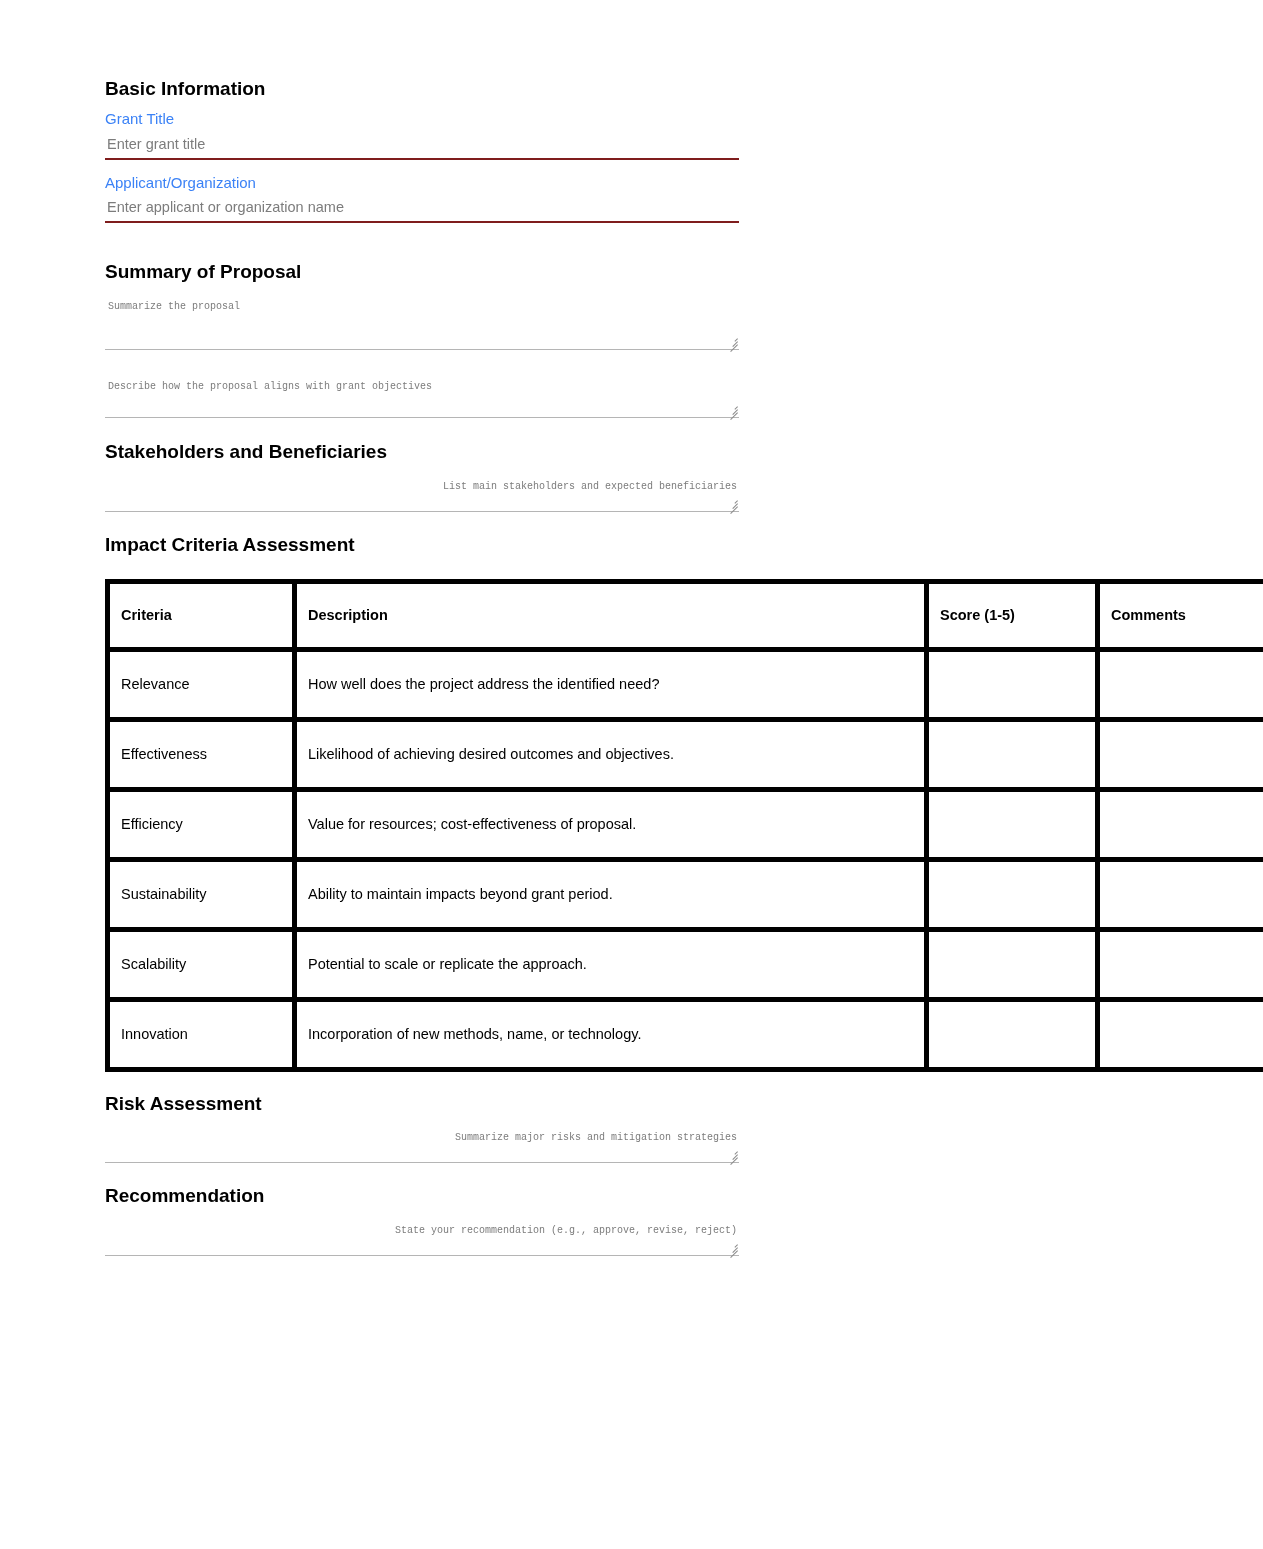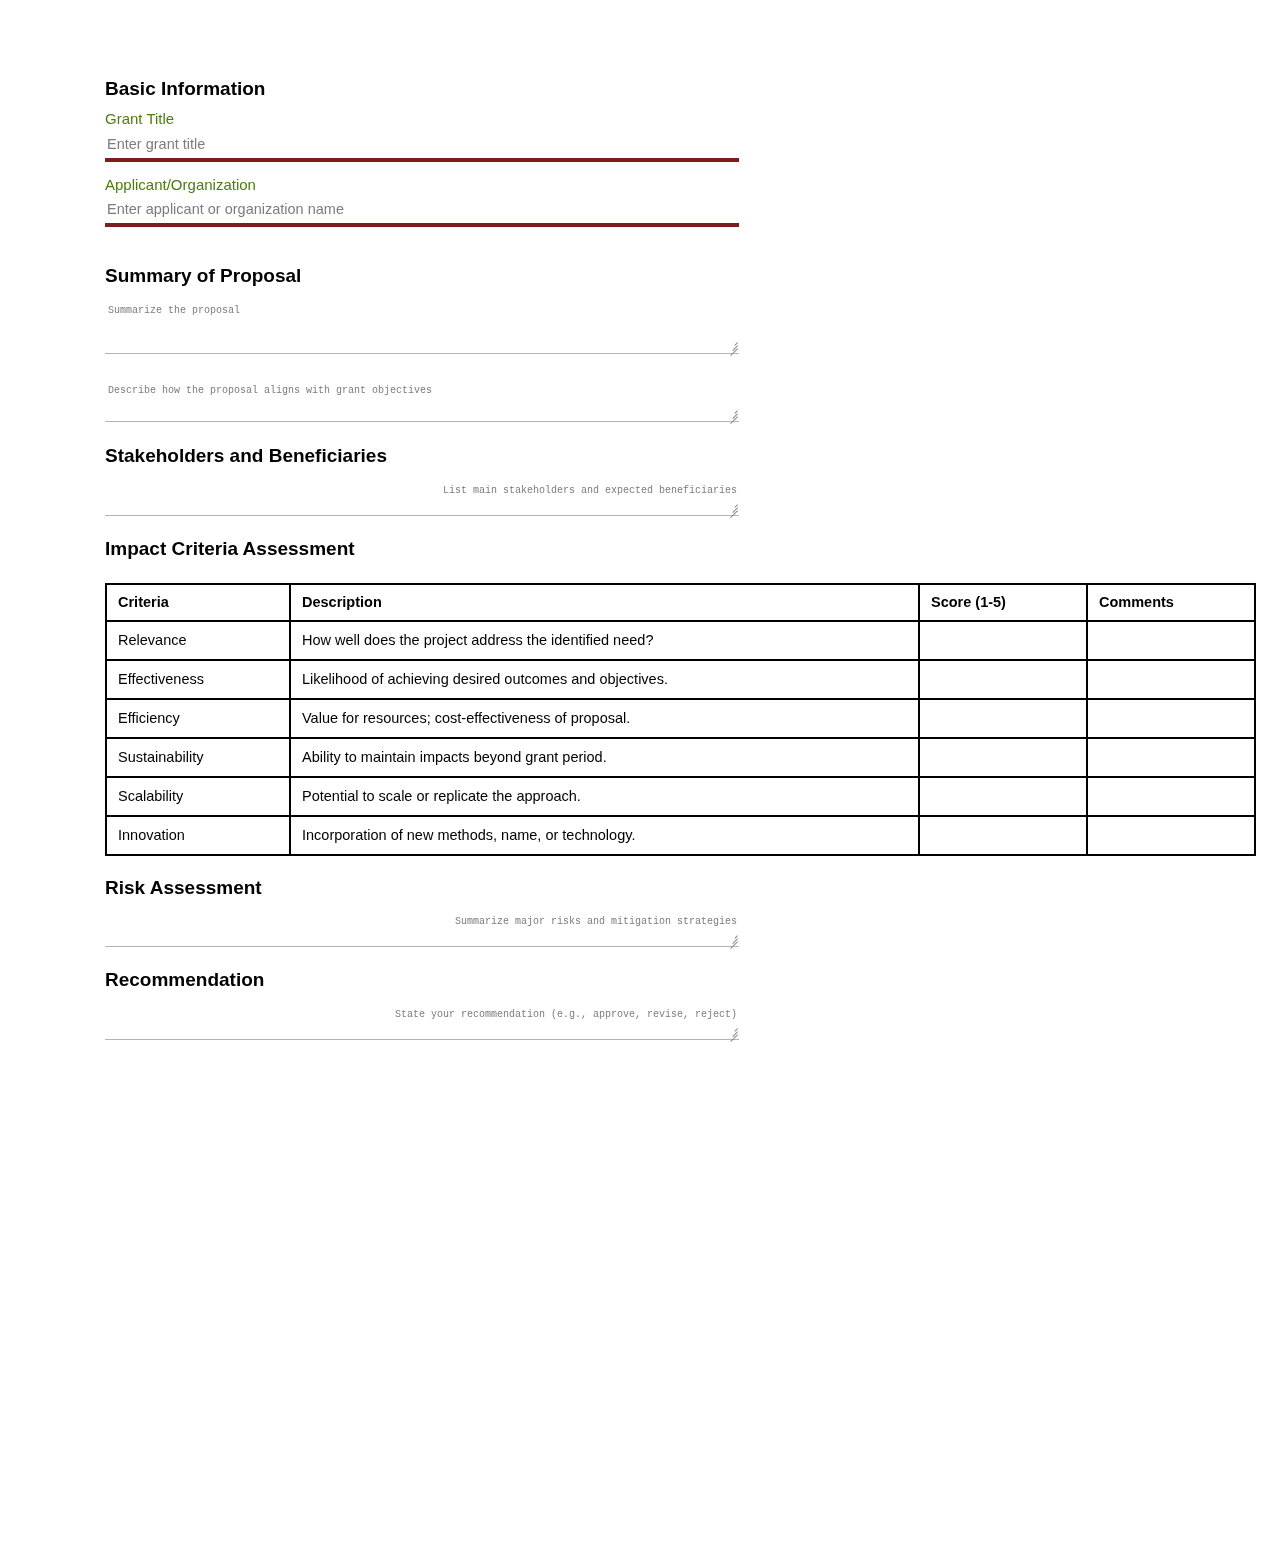--- a/index.html
+++ b/index.html
@@ -37,30 +37,30 @@
   }
   .section {
     margin-bottom: 0;
   }
   .field {
     margin-bottom: 14px;
   }
   .field-label {
     font-size: 15px;
     font-weight: normal;
-    color: #4d7c0f;
+    color: #3b82f6;
     line-height: 1.25;
     margin-bottom: 3px;
   }
   .text-input {
     display: block;
     width: 634px;
     box-sizing: border-box;
     border: none;
-    border-bottom: 4px solid #7f1d1d;
+    border-bottom: 2px solid #7f1d1d;
     outline: none;
     font-family: "Liberation Sans", sans-serif;
     font-size: 14.5px;
     color: #000;
     background: transparent;
     padding: 4px 2px 6px 2px;
   }
   .text-input::placeholder {
     color: #7c7c7c;
     opacity: 1;
@@ -119,24 +119,24 @@
   .after-title-gap { height: 13px; }
 
   table.criteria {
     border-collapse: collapse;
     width: 1053px;
     table-layout: fixed;
     font-size: 14.5px;
   }
   table.criteria th,
   table.criteria td {
-    border: 2px solid #000000;
+    border: 5px solid #000000;
     text-align: left;
     vertical-align: middle;
-    padding: 8px 11px;
+    padding: 22px 11px;
     line-height: 1.3;
     color: #000;
   }
   table.criteria th {
     font-weight: bold;
     font-size: 14.5px;
   }
   table.criteria th.c-criteria,
   table.criteria td.c-criteria { width: 160px; }
   table.criteria th.c-desc,

